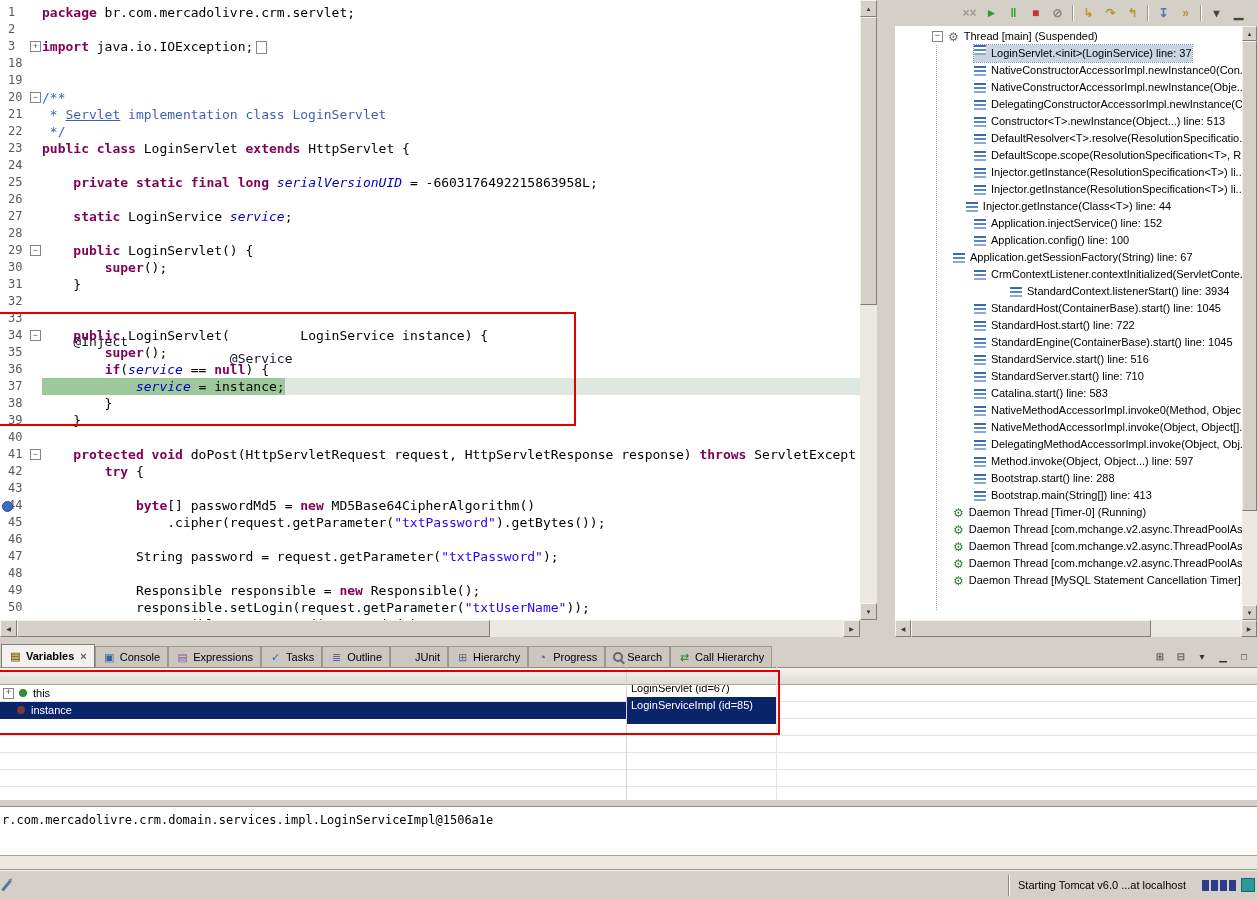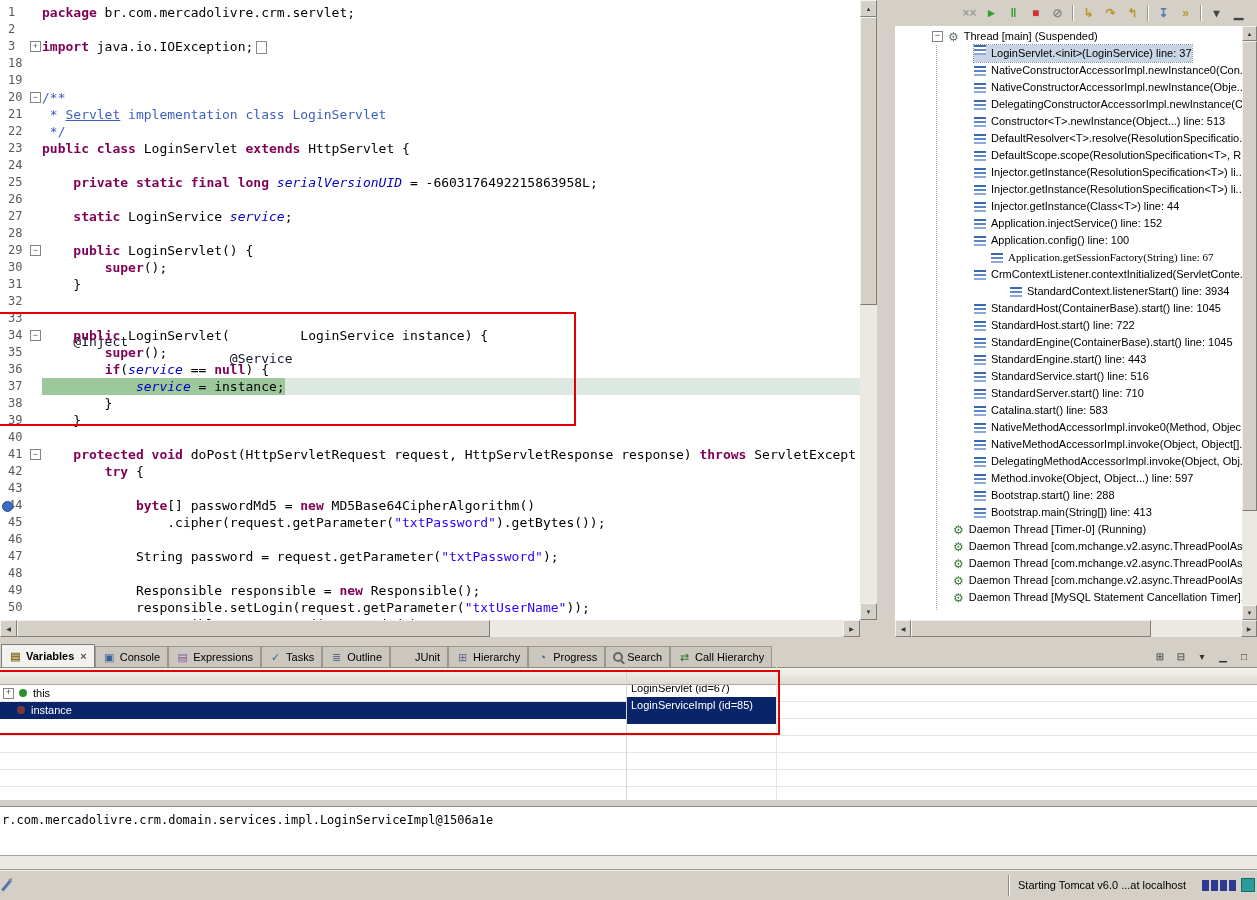--- a/index.html
+++ b/index.html
@@ -225,33 +225,33 @@
           <span>DefaultScope.scope(ResolutionSpecification&lt;T&gt;, R...</span>
         </div>
         <div class="tree-row" style="padding-left: 79px;">
           <span class="sf-icon"></span>
           <span>Injector.getInstance(ResolutionSpecification&lt;T&gt;) li...</span>
         </div>
         <div class="tree-row" style="padding-left: 79px;">
           <span class="sf-icon"></span>
           <span>Injector.getInstance(ResolutionSpecification&lt;T&gt;) li...</span>
         </div>
-        <div class="tree-row" style="padding-left: 79px;">
+        <div class="tree-row" style=" justify-content: center;">
           <span class="sf-icon"></span>
           <span>Injector.getInstance(Class&lt;T&gt;) line: 44</span>
         </div>
         <div class="tree-row" style="padding-left: 79px;">
           <span class="sf-icon"></span>
           <span>Application.injectService() line: 152</span>
         </div>
         <div class="tree-row" style="padding-left: 79px;">
           <span class="sf-icon"></span>
           <span>Application.config() line: 100</span>
         </div>
-        <div class="tree-row" style="padding-left: 96px; font-family: Liberation Serif, serif;">
+        <div class="tree-row" style="padding-left: 58px;">
           <span class="sf-icon"></span>
           <span>Application.getSessionFactory(String) line: 67</span>
         </div>
         <div class="tree-row" style="padding-left: 79px;">
           <span class="sf-icon"></span>
           <span>CrmContextListener.contextInitialized(ServletConte...</span>
         </div>
         <div class="tree-row" style="padding-left: 115px;">
           <span class="sf-icon"></span>
           <span>StandardContext.listenerStart() line: 3934</span>
@@ -260,24 +260,20 @@
           <span class="sf-icon"></span>
           <span>StandardHost(ContainerBase).start() line: 1045</span>
         </div>
         <div class="tree-row" style="padding-left: 79px;">
           <span class="sf-icon"></span>
           <span>StandardHost.start() line: 722</span>
         </div>
         <div class="tree-row" style="padding-left: 79px;">
           <span class="sf-icon"></span>
           <span>StandardEngine(ContainerBase).start() line: 1045</span>
-        </div>
-        <div class="tree-row" style="padding-left: 79px;">
-          <span class="sf-icon"></span>
-          <span>StandardEngine.start() line: 443</span>
         </div>
         <div class="tree-row" style="padding-left: 79px;">
           <span class="sf-icon"></span>
           <span>StandardService.start() line: 516</span>
         </div>
         <div class="tree-row" style="padding-left: 79px;">
           <span class="sf-icon"></span>
           <span>StandardServer.start() line: 710</span>
         </div>
         <div class="tree-row" style="padding-left: 79px;">

